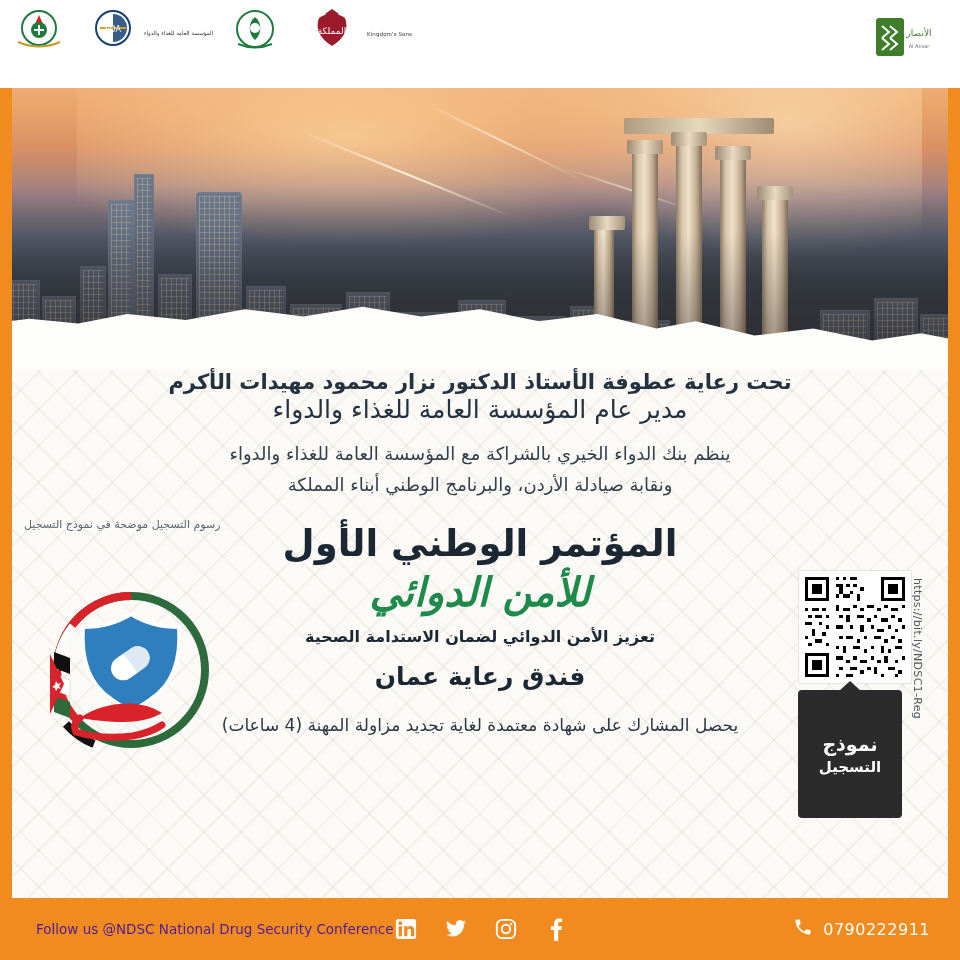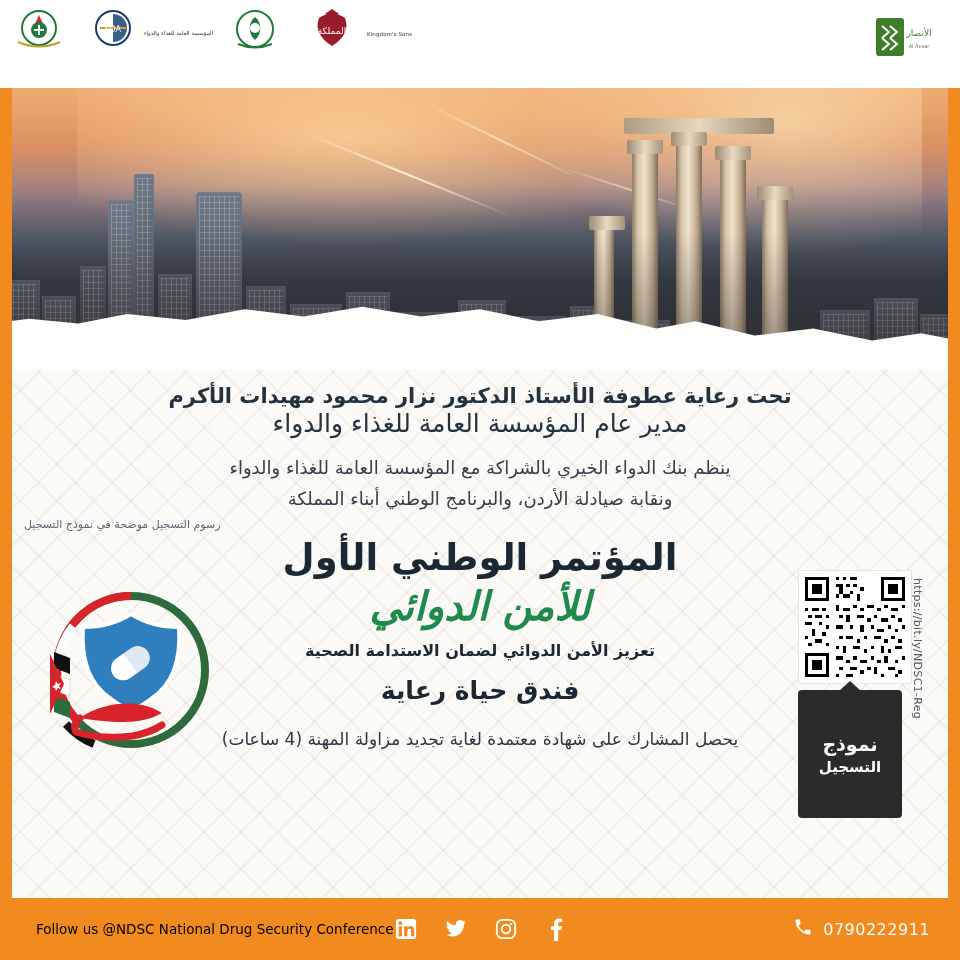--- a/index.html
+++ b/index.html
@@ -206,21 +206,21 @@
     background-color: #fbfaf7;
     background-image:
       repeating-linear-gradient(45deg, rgba(196,186,170,.16) 0 2px, transparent 2px 26px),
       repeating-linear-gradient(-45deg, rgba(196,186,170,.16) 0 2px, transparent 2px 26px);
     z-index: 1;
   }
 
   
   .content {
     position: absolute;
-    left: 0; top: 384px;
+    left: 0; top: 370px;
     width: 960px;
     z-index: 4;
     text-align: center;
     direction: rtl;
   }
   .patron-1 {
     font-size: 21px;
     font-weight: bold;
     color: #24323f;
     letter-spacing: -.2px;
@@ -380,21 +380,21 @@
     z-index: 7;
     display: flex;
     align-items: center;
     color: #ffffff;
   }
   .footer .follow {
     margin-left: 18px;
     margin-right: 0;
     padding-left: 18px;
     font-size: 13.5px;
-    color: #000000;
+    color: #4c1d95;
   }
   .socials {
     display: flex;
     align-items: center;
     gap: 26px;
   }
   .soc {
     width: 24px; height: 24px;
     display: flex; align-items: center; justify-content: center;
     color: #ffffff;
@@ -540,21 +540,21 @@
     <div class="patron-2">مدير عام المؤسسة العامة للغذاء والدواء</div>
     <div class="organizer">ينظم بنك الدواء الخيري بالشراكة مع المؤسسة العامة للغذاء والدواء</div>
     <div class="organizer" style="margin-top:2px;">ونقابة صيادلة الأردن، والبرنامج الوطني أبناء المملكة</div>
 
     <div class="title-1">المؤتمر الوطني الأول</div>
     <div class="title-2">للأمن الدوائي</div>
 
     <div class="subtitle-ar">تعزيز الأمن الدوائي لضمان الاستدامة الصحية</div>
 
 
-    <div class="venue">فندق حياة رعاية</div>
+    <div class="venue">فندق رعاية عمان</div>
     <div class="note">يحصل المشارك على شهادة معتمدة لغاية تجديد مزاولة المهنة (4 ساعات)</div>
   </div>
 
   <div class="fee">رسوم التسجيل موضحة في نموذج التسجيل</div>
 
   <div class="emblem">
     <svg width="190" height="190" viewBox="0 0 190 190" aria-hidden="true">
 
       <circle cx="95" cy="92" r="74" fill="none" stroke="#2e6b3c" stroke-width="8"></circle>
       <path d="M95 18 a74 74 0 0 0 -74 74 a74 74 0 0 0 20 50" fill="none" stroke="#d8232a" stroke-width="8"></path>

